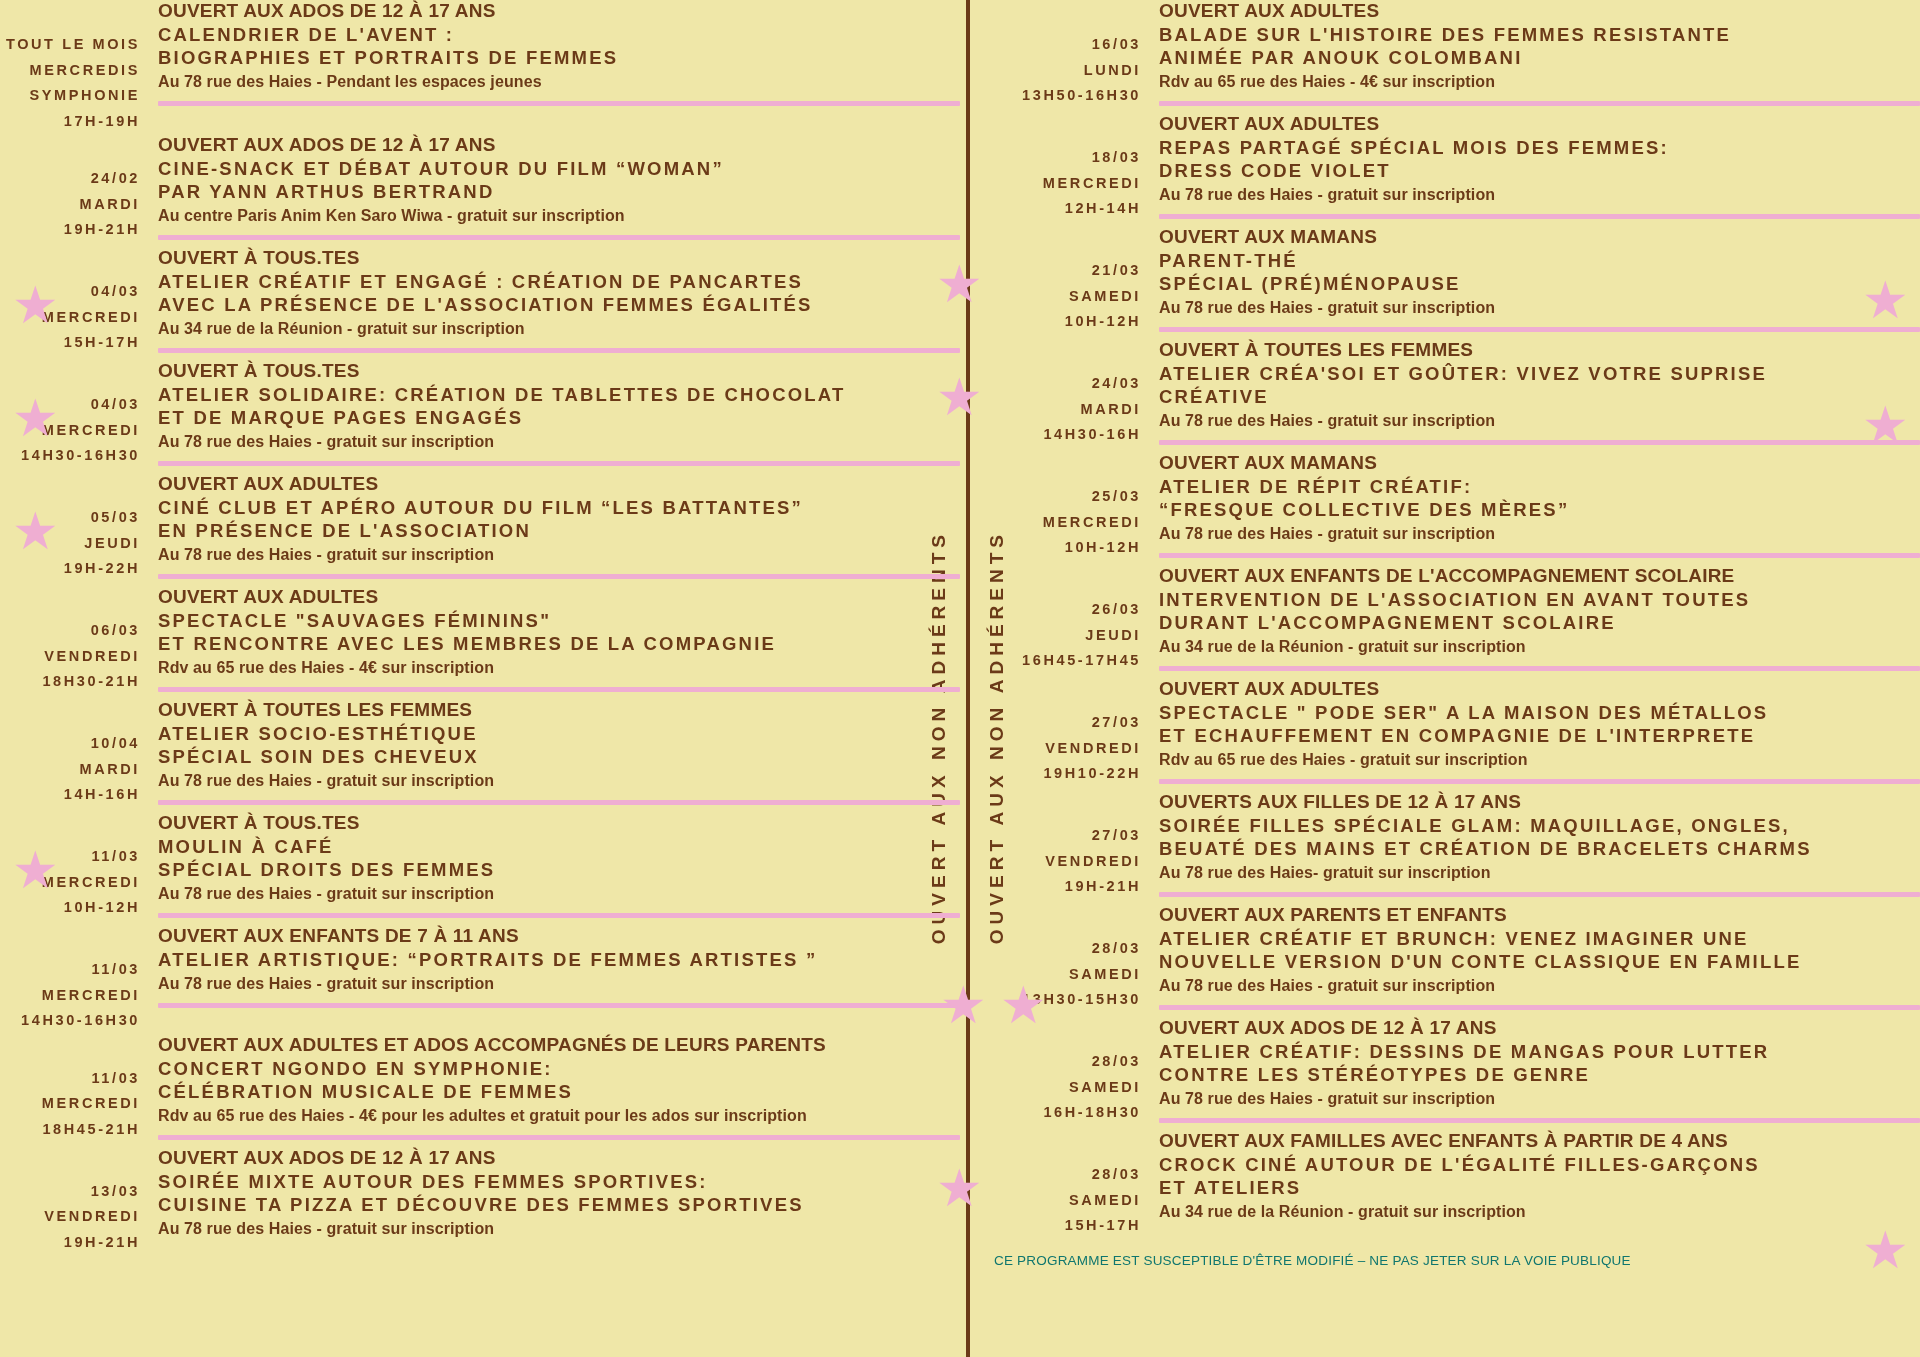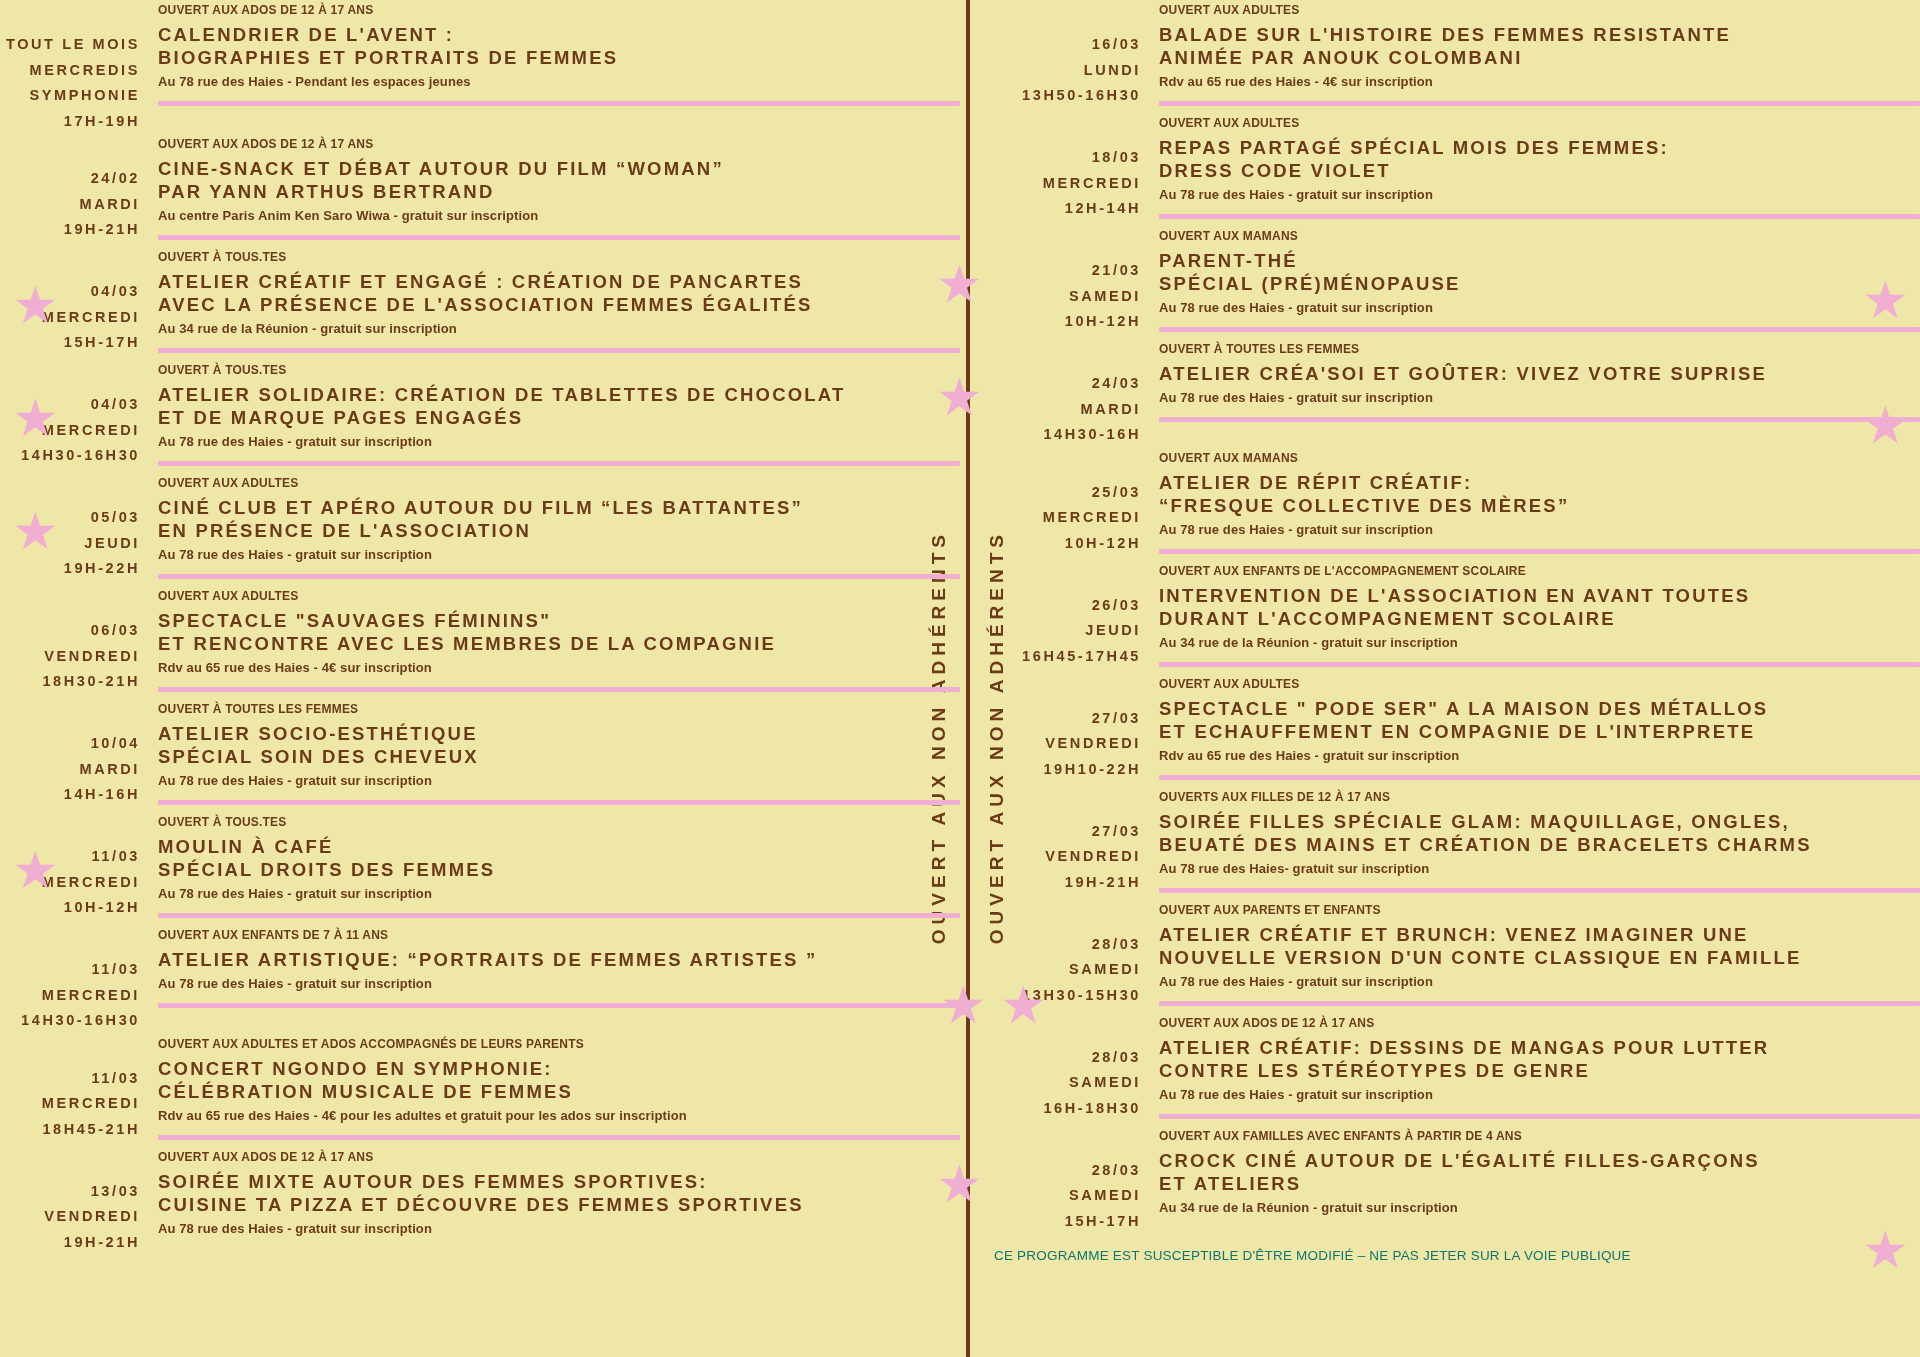--- a/index.html
+++ b/index.html
@@ -78,37 +78,37 @@
   #col-left  .ev-when { width: 140px; }
   #col-right .ev-when { width: 165px; }
 
   .ev-body {
     flex: 1 1 auto;
     padding-left: 18px;
     position: relative;
   }
 
   .ev-audience {
-    font-size: 12px;
+    font-size: 19px;
     font-weight: 700;
     letter-spacing: 0.2px;
     color: #6b3a18;
     line-height: 21px;
     margin-bottom: 2px;
   }
   .ev-title {
     font-size: 18.5px;
     font-weight: 700;
     letter-spacing: 2.2px;
     color: #6b3a18;
     line-height: 23px;
     white-space: nowrap;
   }
   .ev-loc {
-    font-size: 13px;
+    font-size: 16px;
     font-weight: 700;
     letter-spacing: 0.1px;
     color: #6b3a18;
     line-height: 21px;
     margin-top: 2px;
   }
   .ev-rule {
     height: 5px;
     background: #efaed2;
     margin-top: 9px;
@@ -374,20 +374,21 @@
         </div>
         <div class="event">
           <div class="ev-when">
             <div>24/03</div>
             <div>MARDI</div>
             <div>14H30-16H</div>
           </div>
           <div class="ev-body">
             <div class="ev-audience">OUVERT À TOUTES LES FEMMES</div>
             <div class="ev-title">ATELIER CRÉA'SOI ET GOÛTER: VIVEZ VOTRE SUPRISE</div>
+            <div class="ev-title">CRÉATIVE</div>
             <div class="ev-loc">Au 78 rue des Haies - gratuit sur inscription</div>
             <div class="ev-rule"></div>
           </div>
           <div class="star" style="left: -40px; top: 58px;">
             <span>★</span>
           </div>
         </div>
         <div class="event">
           <div class="ev-when">
             <div>25/03</div>

